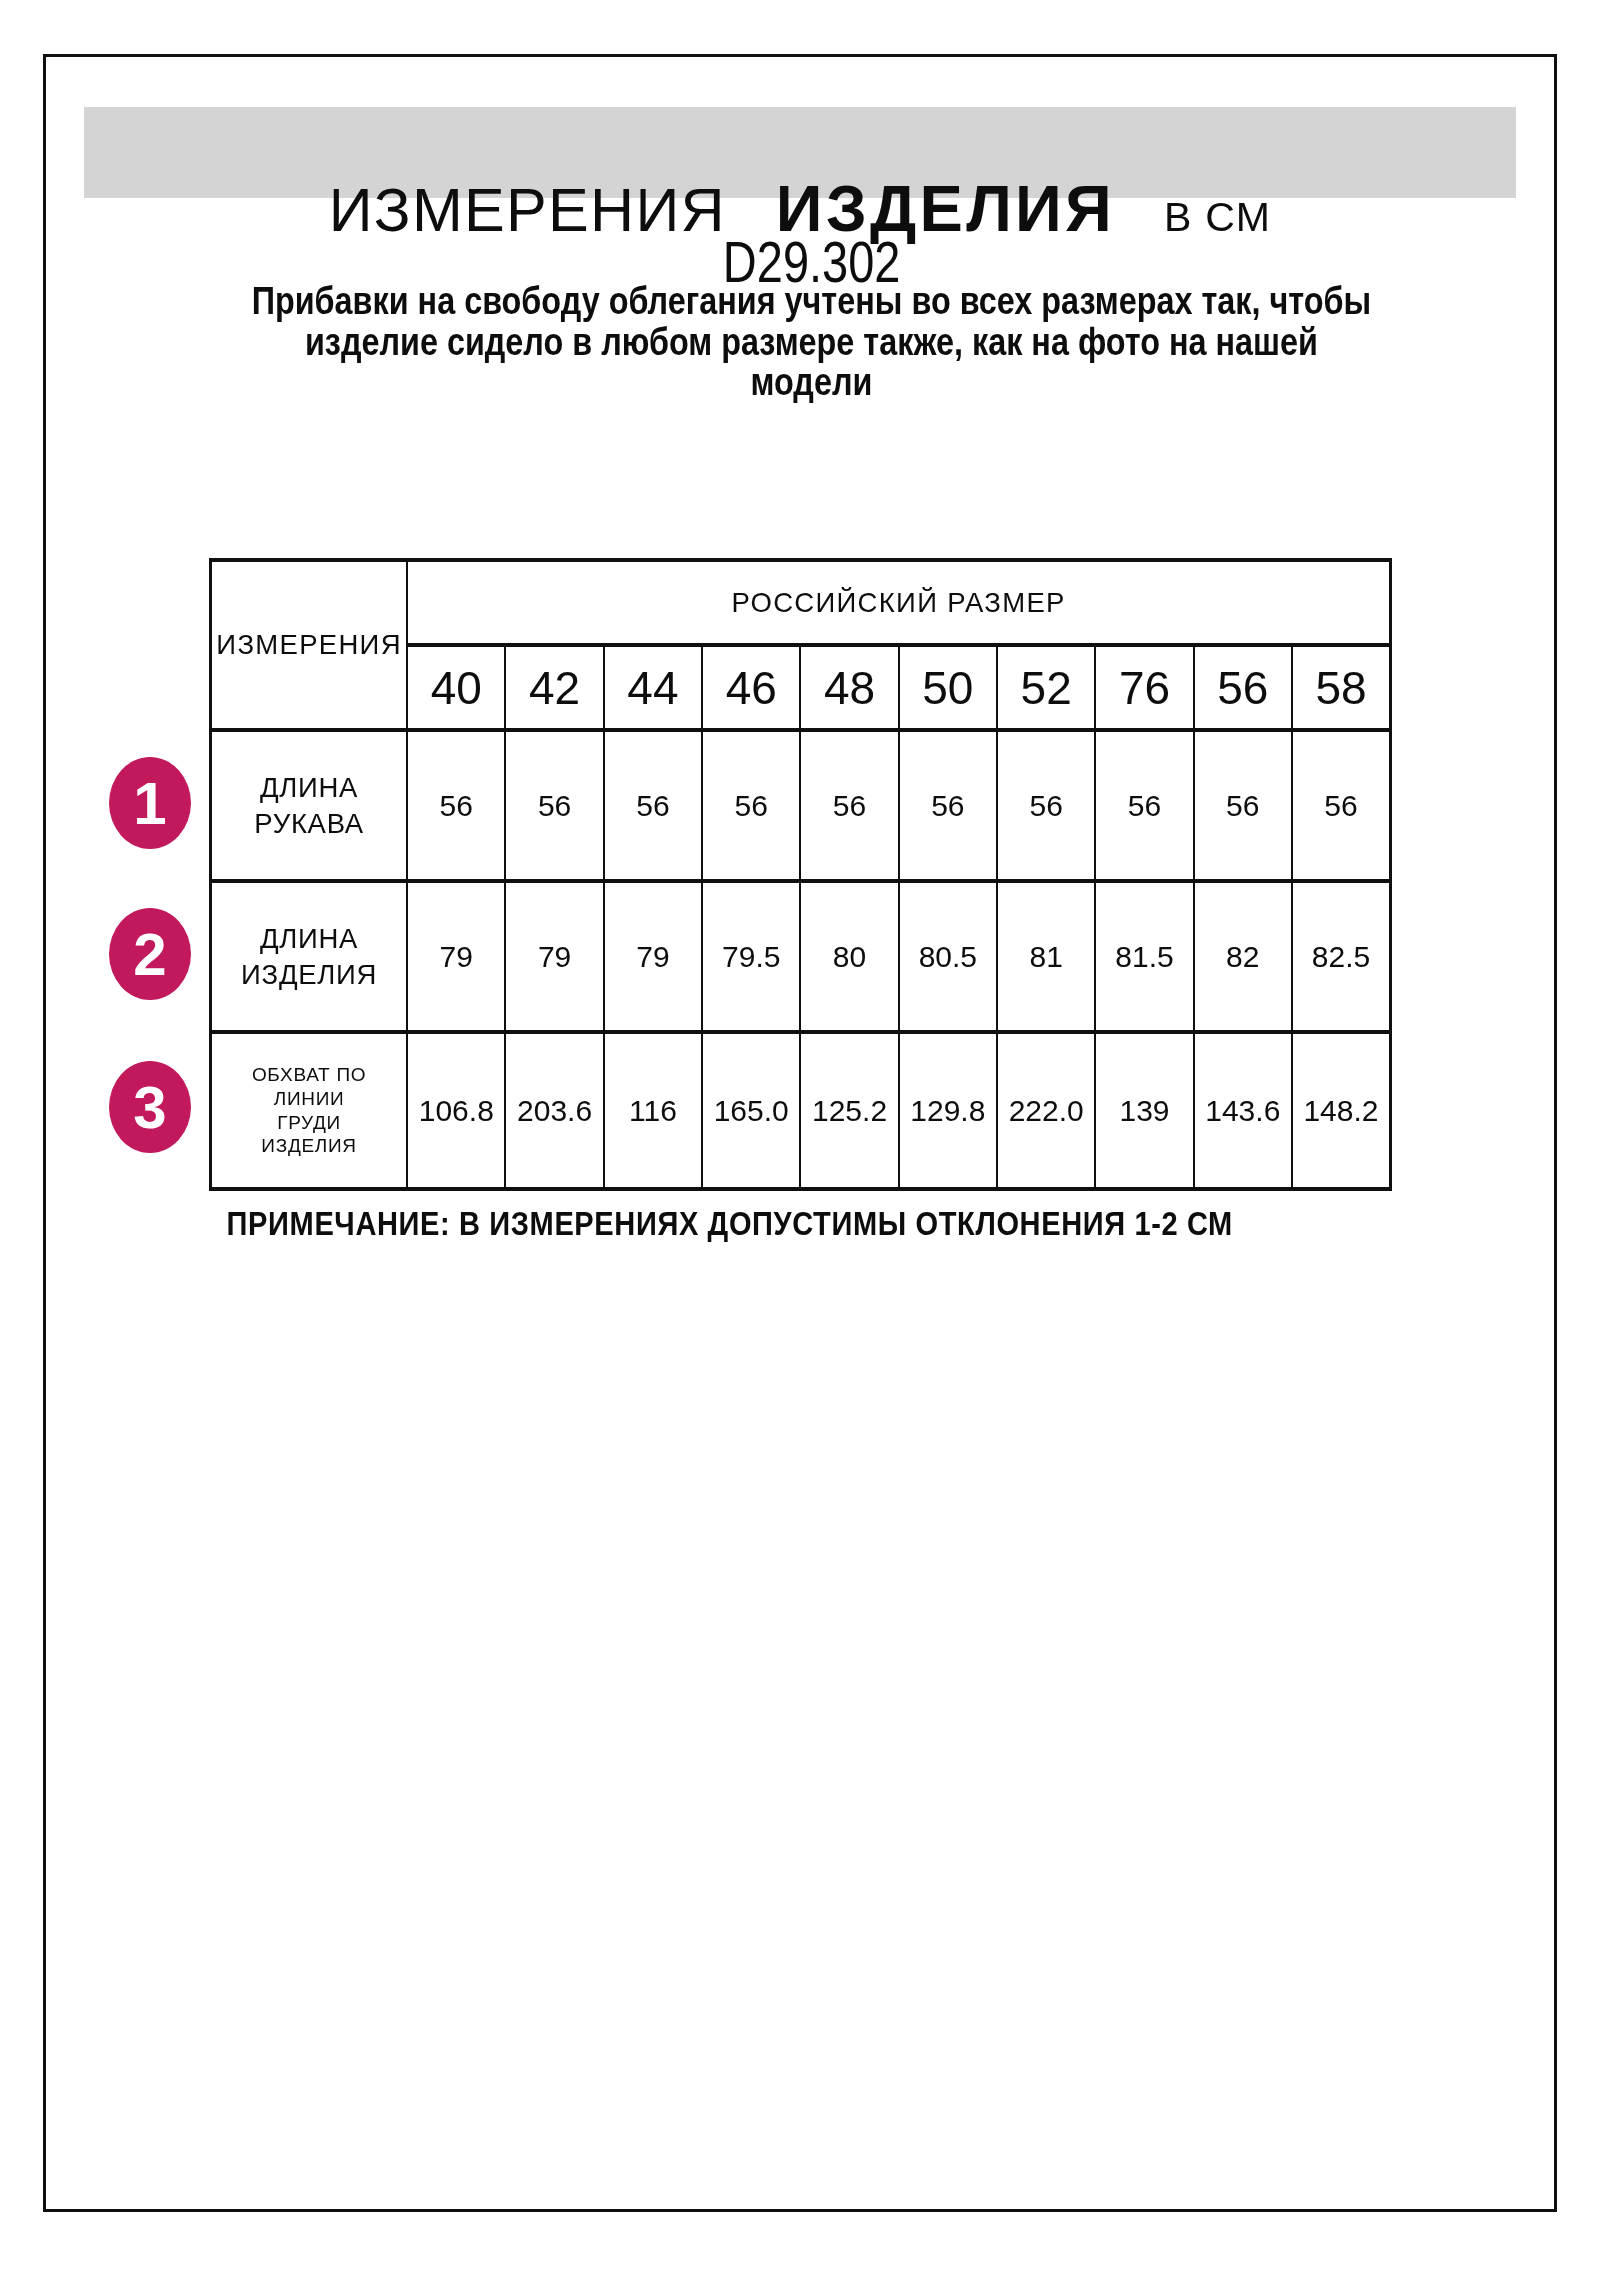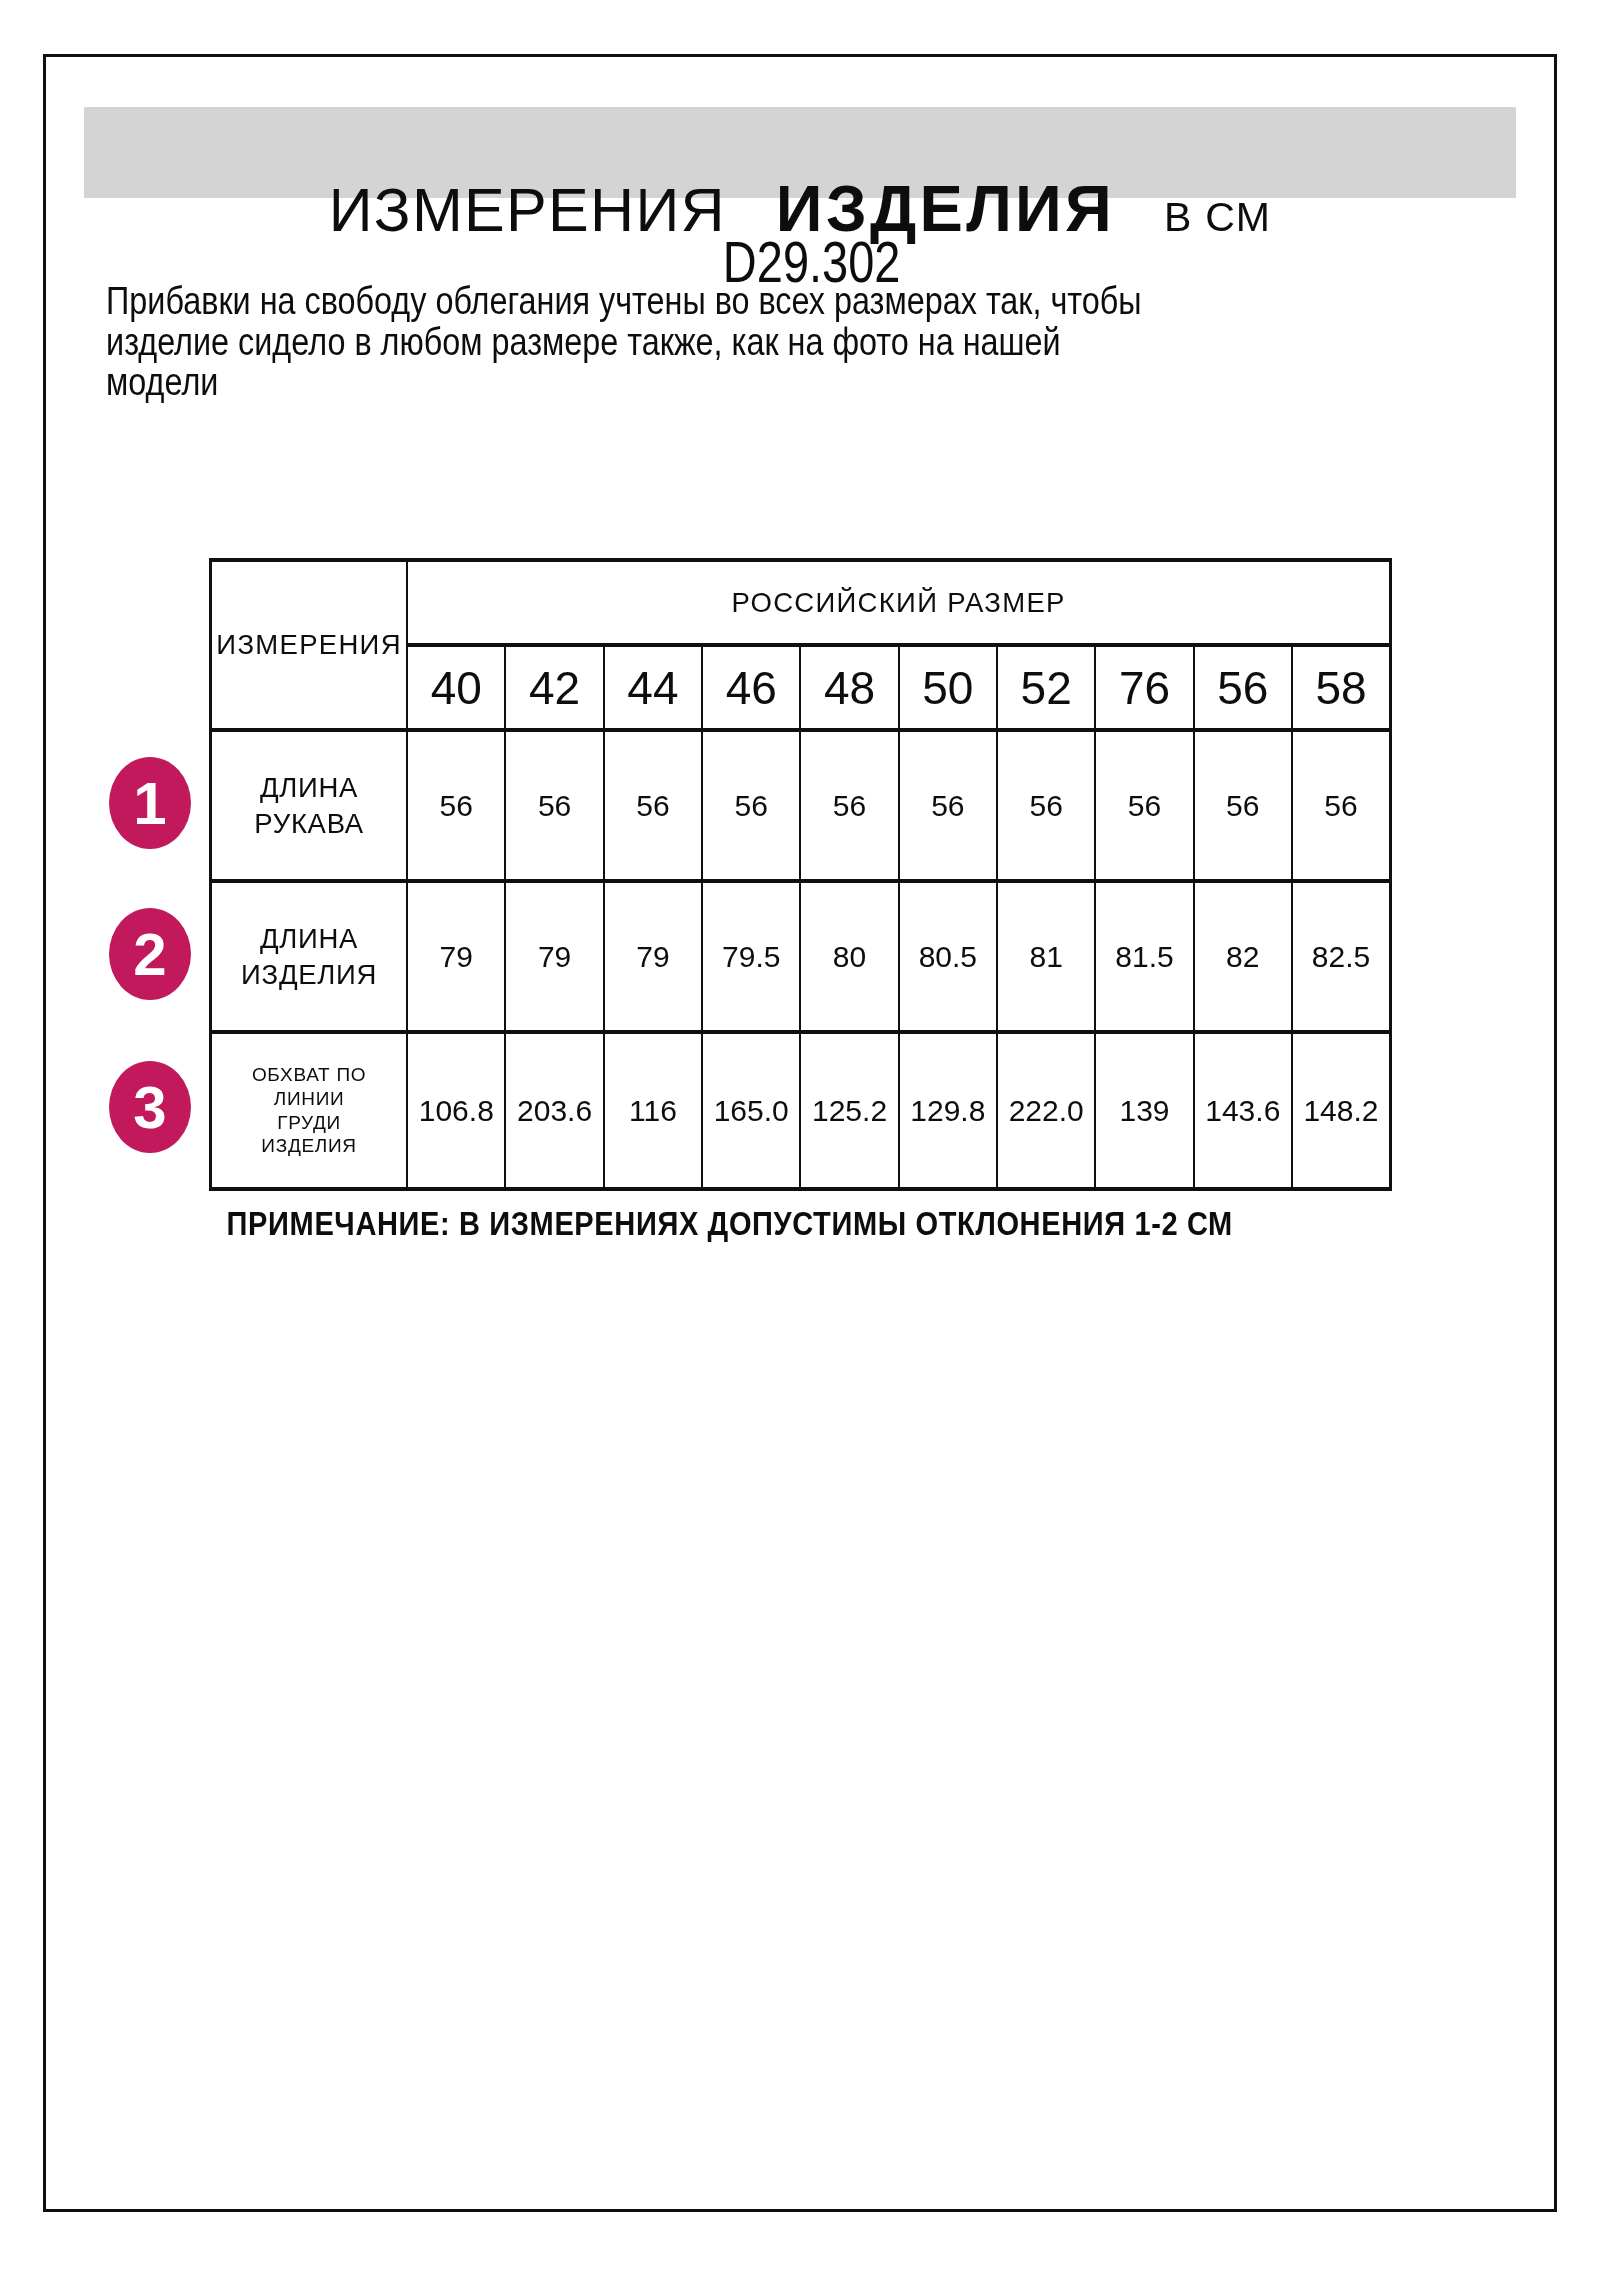--- a/index.html
+++ b/index.html
@@ -42,20 +42,22 @@
     display: inline-block;
     font-size: 58px;
     transform: scaleX(0.81);
     transform-origin: center;
     white-space: nowrap;
   }
   .intro {
     position: absolute;
     left: 0; top: 281px;
     width: 1623px;
+    text-align: center;
+    font-weight: bold;
   }
   .intro > span {
     display: inline-block;
     font-size: 39px;
     line-height: 1.04;
     white-space: pre-line;
     transform: scaleX(0.83);
     transform-origin: center;
   }
   table.size-table {

